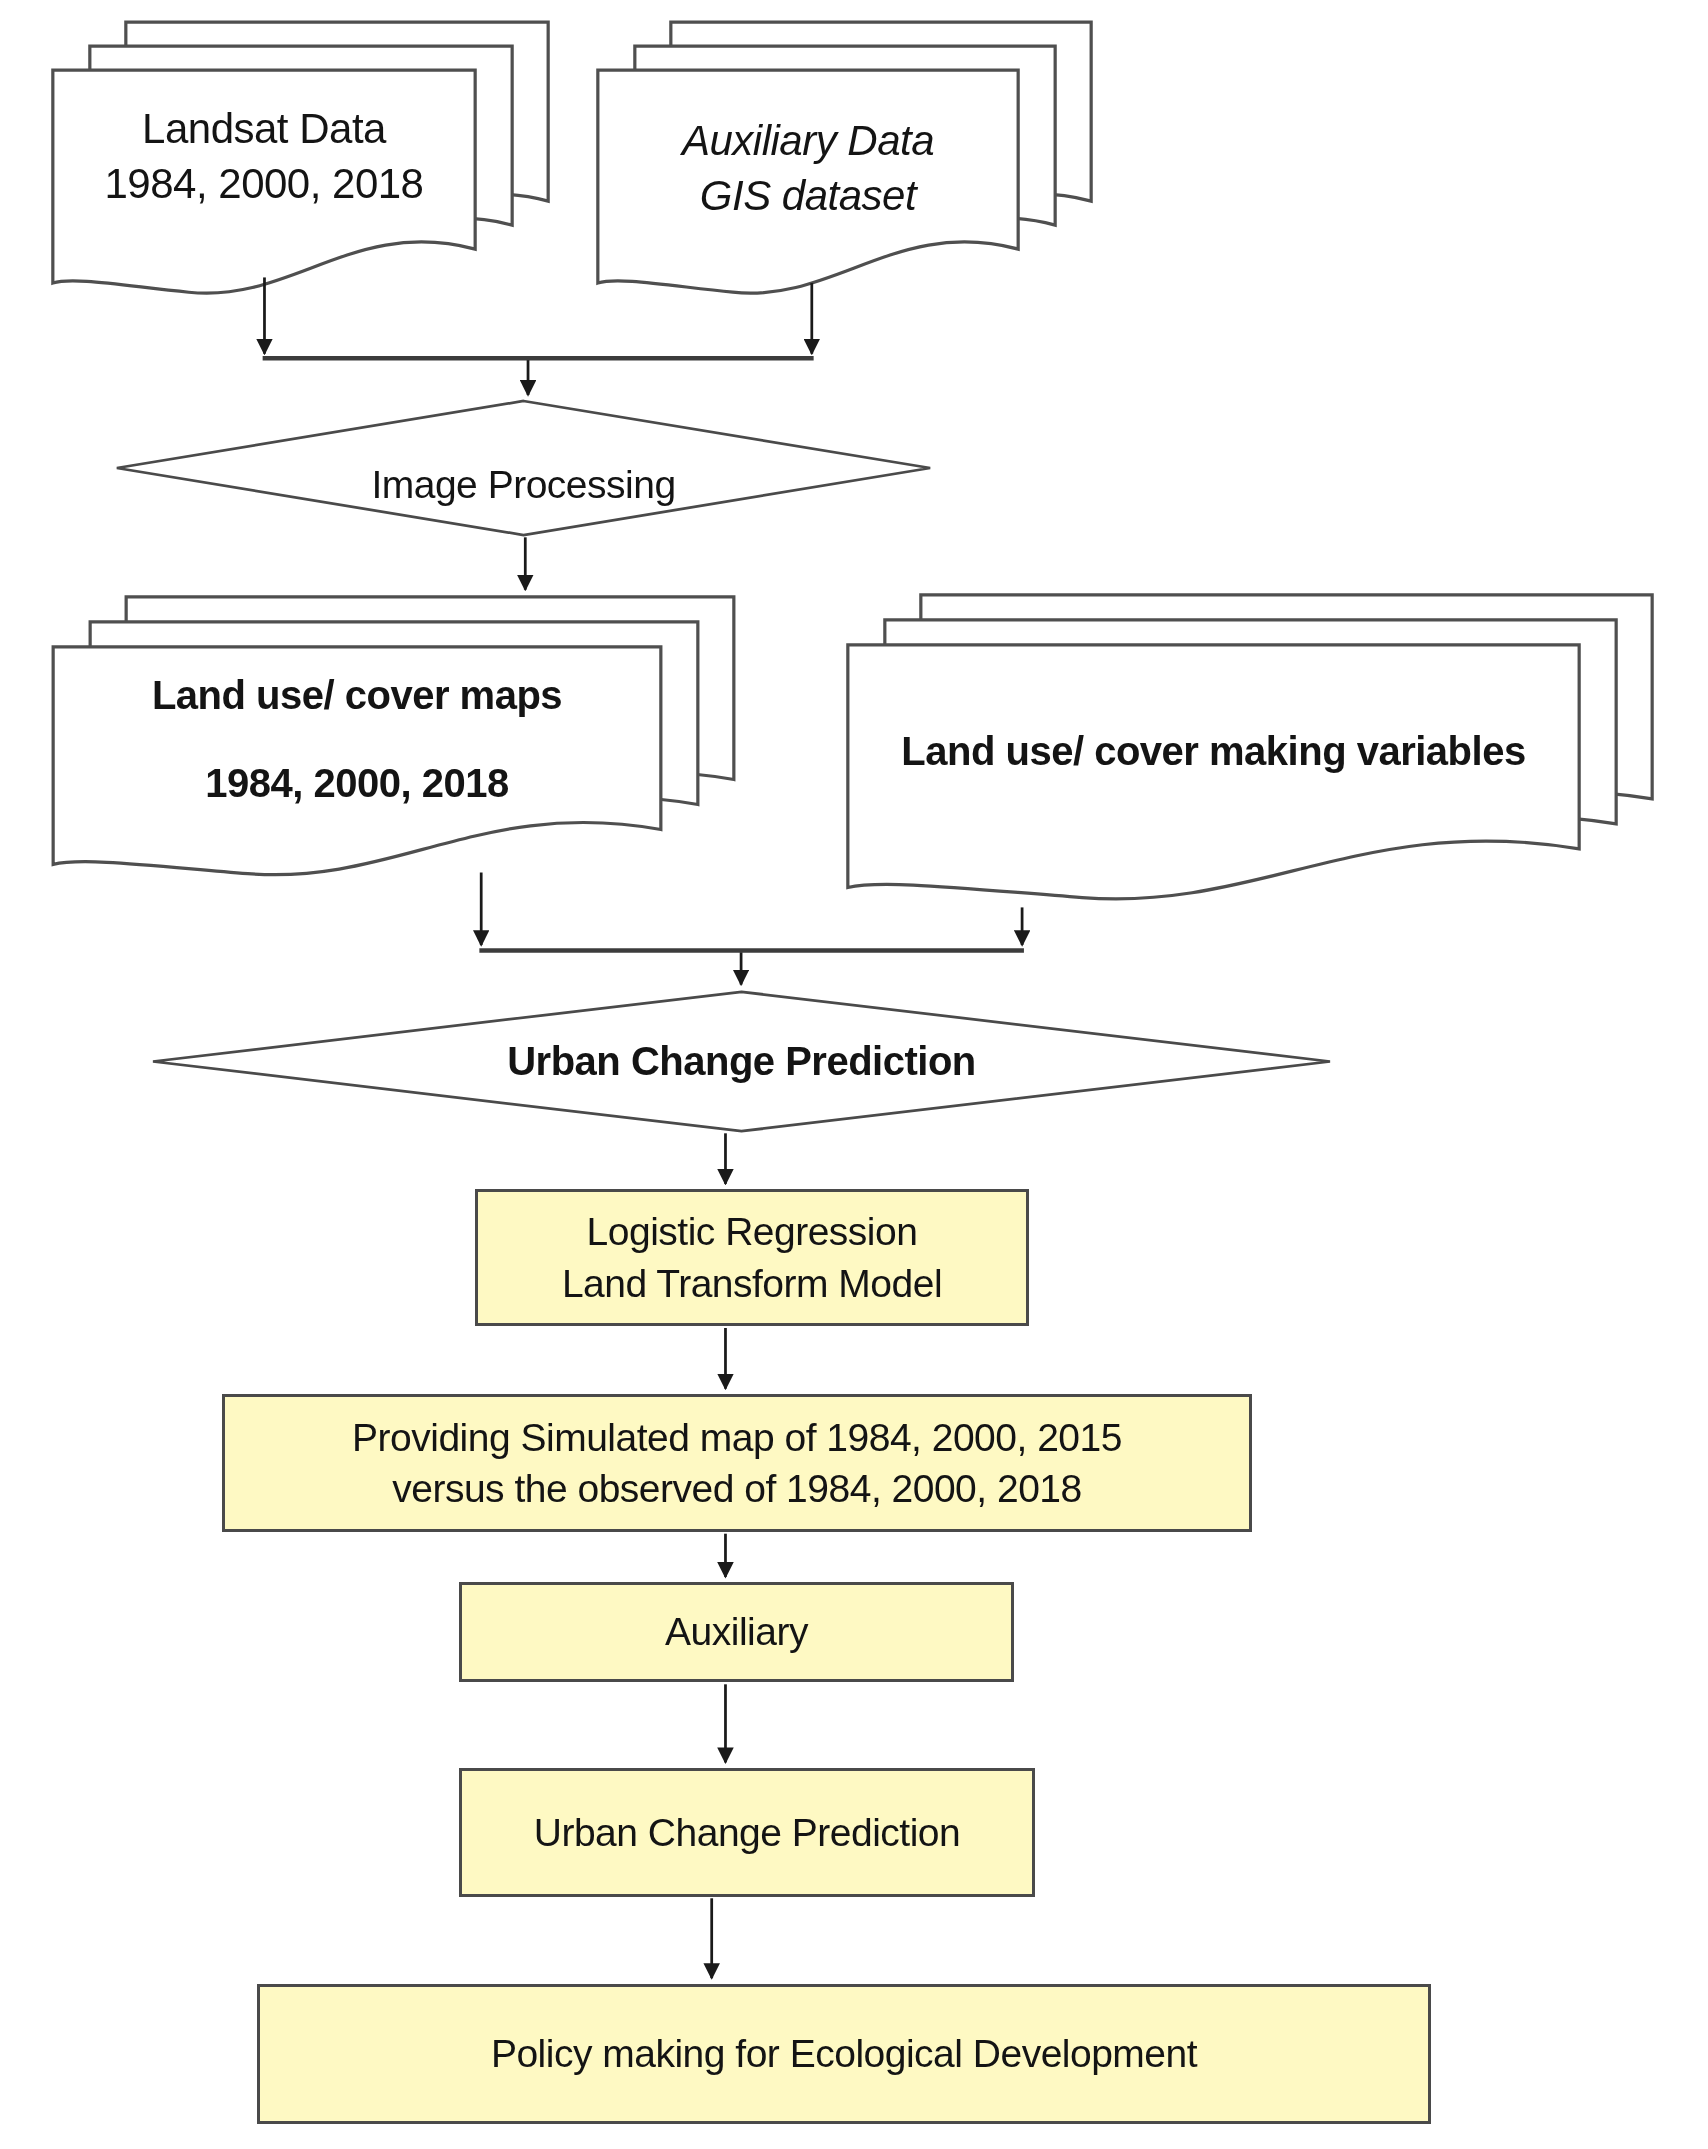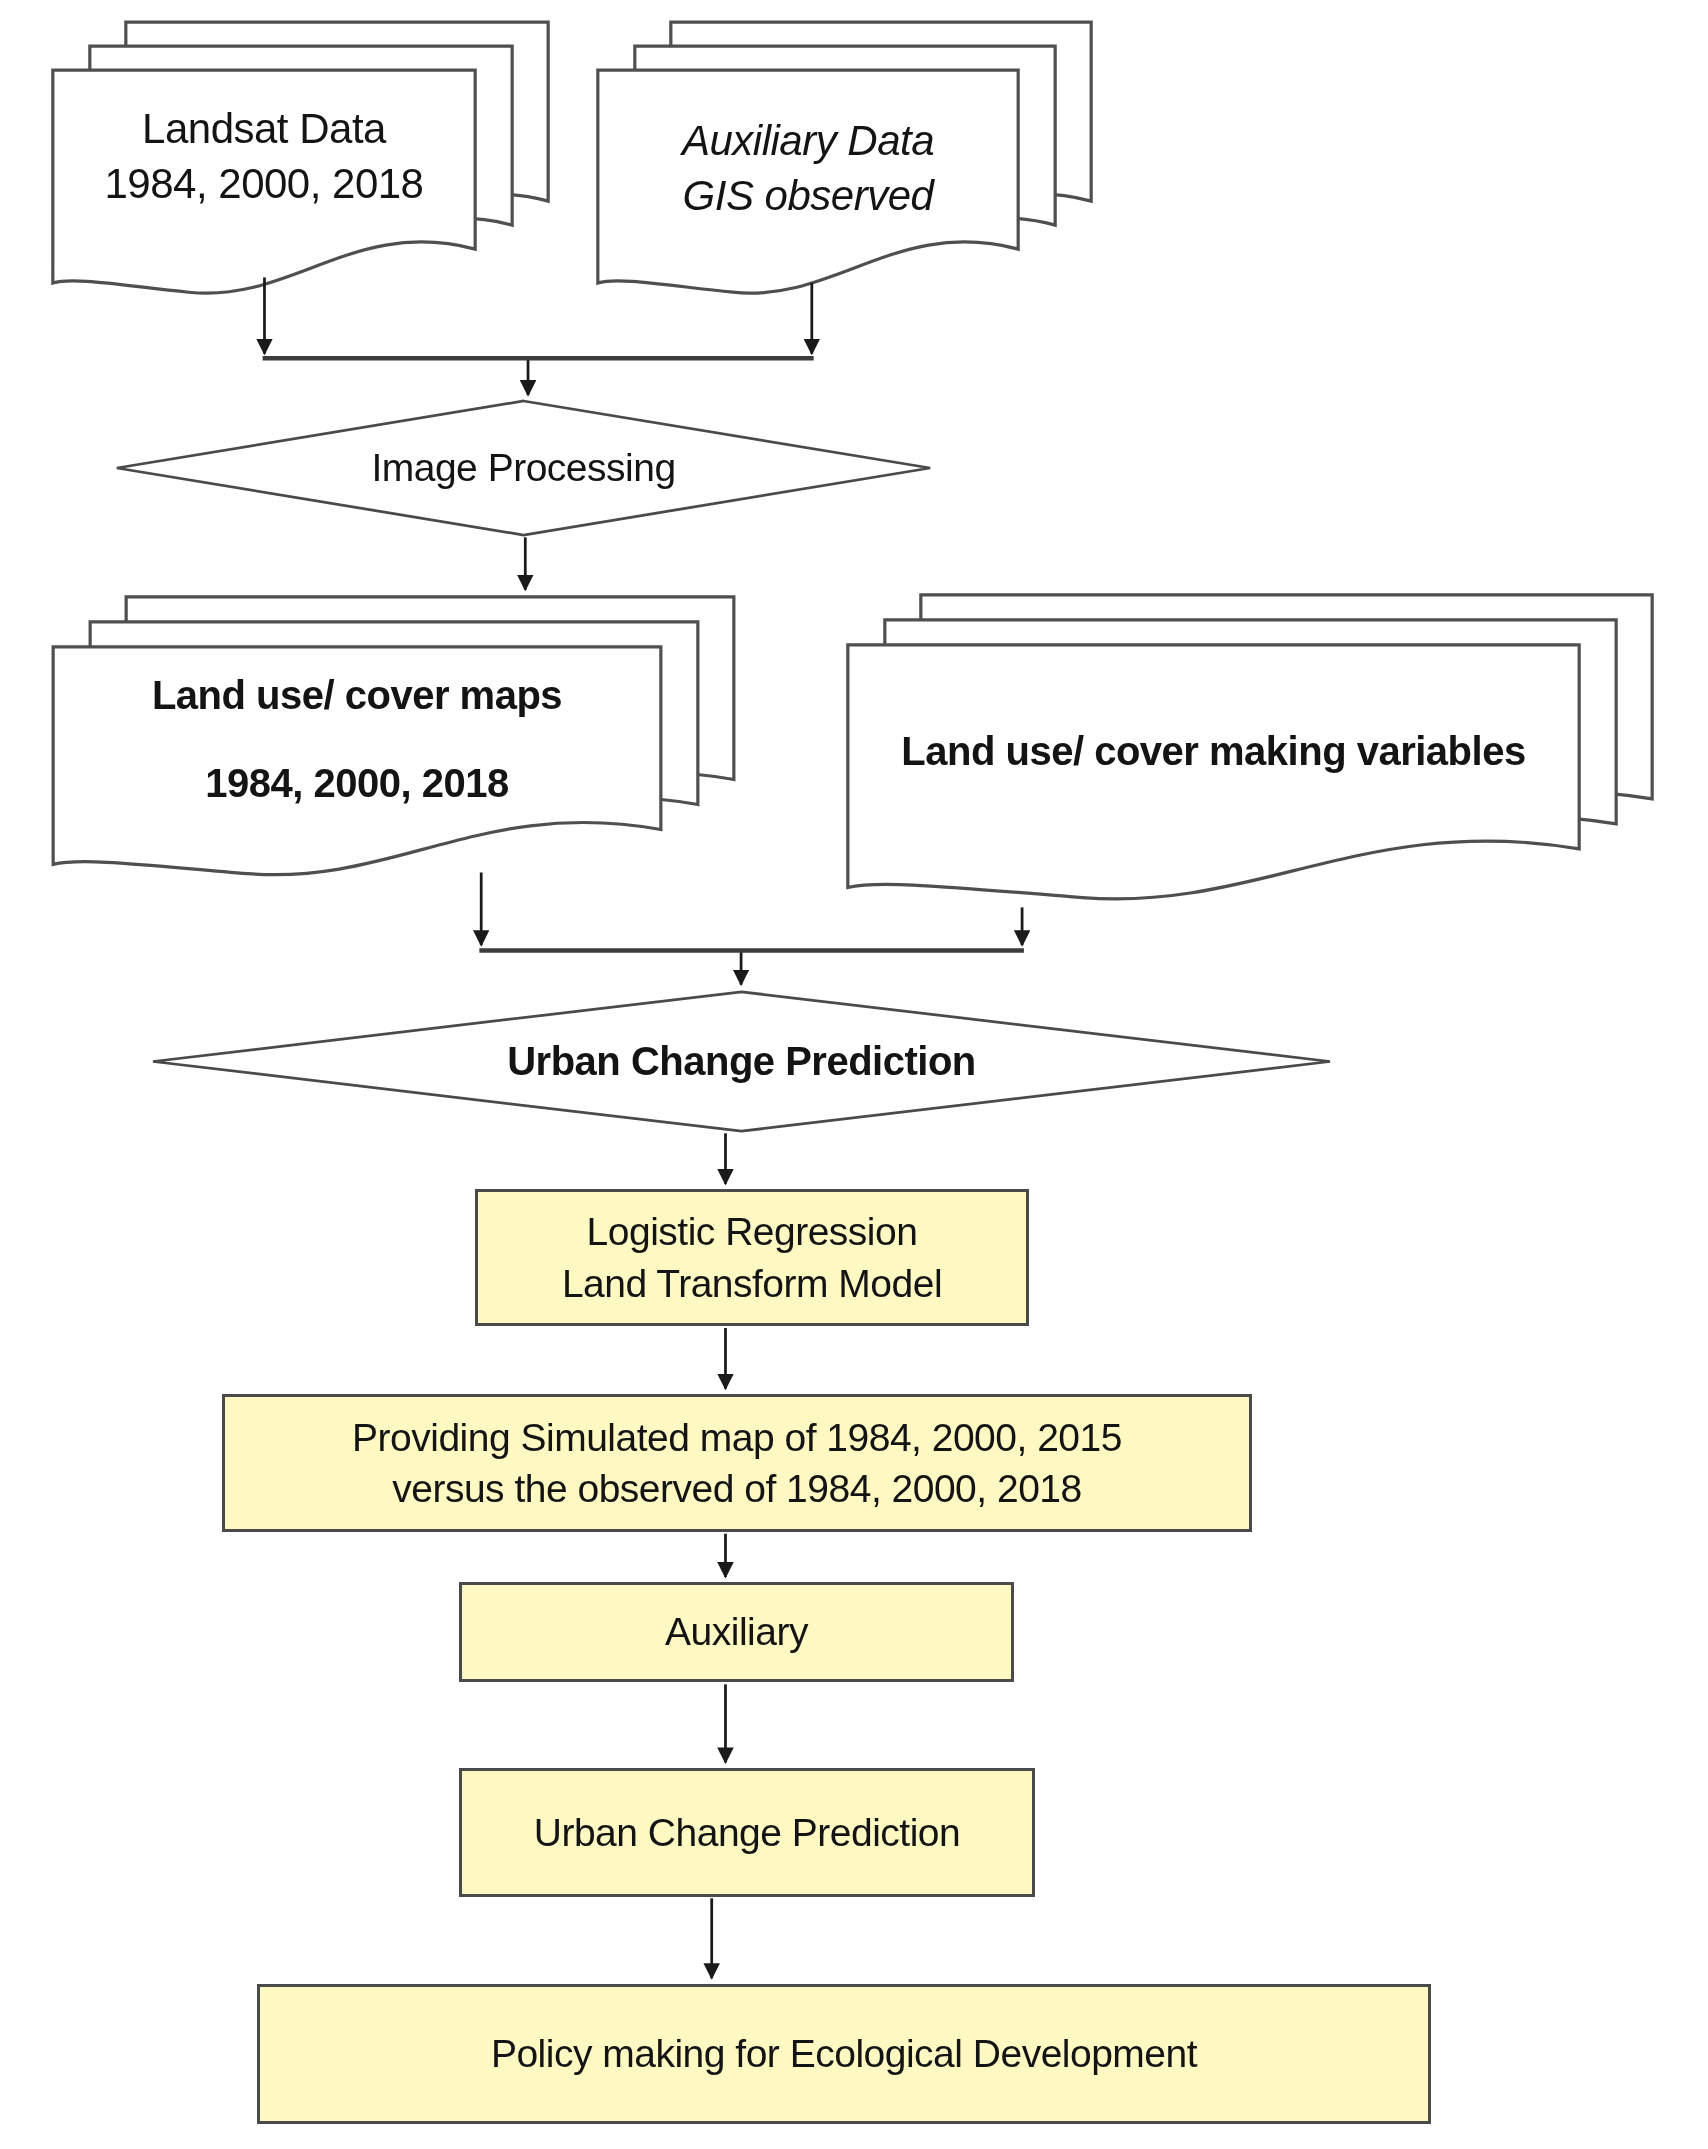--- a/index.html
+++ b/index.html
@@ -68,27 +68,27 @@
     </svg>
     <svg class="shape lz2" style="left:37px;top:24px;" width="424" height="230" viewBox="0 0 462 250">
       <path class="doc-path" d="M2,2 L460,2 L460,197 C 328,162 260,256 149,244 C 80,237 24,227 2,234 Z"></path>
     </svg>
     <svg class="shape lz3" style="left:0;top:48px;" width="424" height="230" viewBox="0 0 462 250">
       <path class="doc-path" d="M2,2 L460,2 L460,197 C 328,162 260,256 149,244 C 80,237 24,227 2,234 Z"></path>
     </svg>
   </div>
   <div class="node-text fs-row1 t-reg" style="left:596px;top:78px;width:424px;height:180px;font-style:italic;">
     <div>Auxiliary Data</div>
-    <div>GIS observed</div>
+    <div>GIS dataset</div>
   </div>
 
   <svg class="shape" style="left:115px;top:399px;z-index:4;" width="817" height="138" viewBox="0 0 890 150">
     <polygon class="diamond-poly" points="445,2 888,75 445,148 2,75"></polygon>
   </svg>
-  <div class="node-text fs-node t-reg" style="left:115px;top:399px;width:817px;height:138px;">
+  <div class="node-text fs-node t-reg" style="left:115px;top:416px;width:817px;height:138px;">
     <div>Image Processing</div>
   </div>
 
   <div class="abs" style="left:51px;top:595px;width:685px;height:285px;">
     <svg class="shape lz1" style="left:73px;top:0;" width="612" height="235" viewBox="0 0 666 256">
       <path class="doc-path" d="M2,2 L664,2 L664,201 C 470,166 375,262 214,249 C 114,241 34,231 2,239 Z"></path>
     </svg>
     <svg class="shape lz2" style="left:37px;top:25px;" width="612" height="235" viewBox="0 0 666 256">
       <path class="doc-path" d="M2,2 L664,2 L664,201 C 470,166 375,262 214,249 C 114,241 34,231 2,239 Z"></path>
     </svg>

